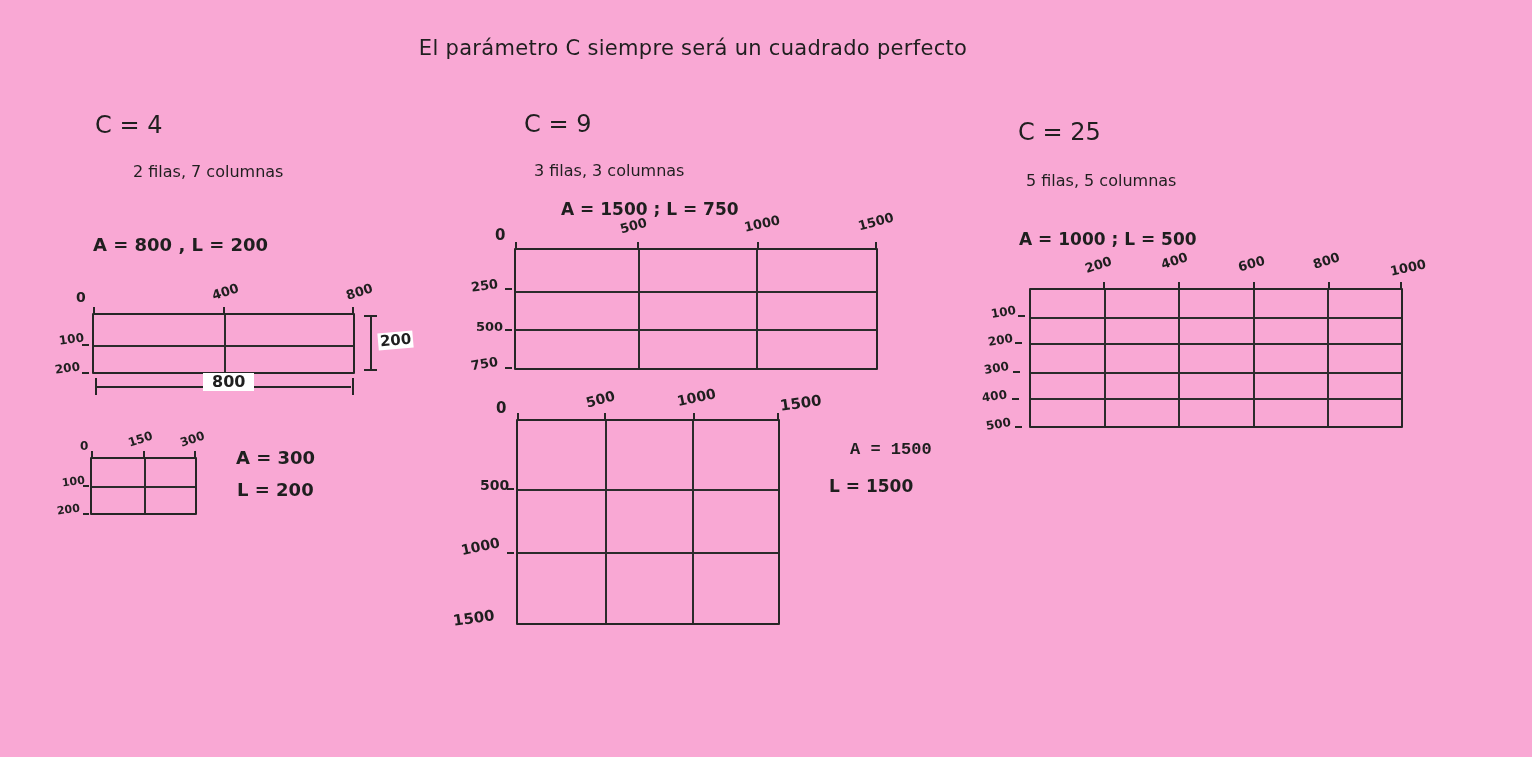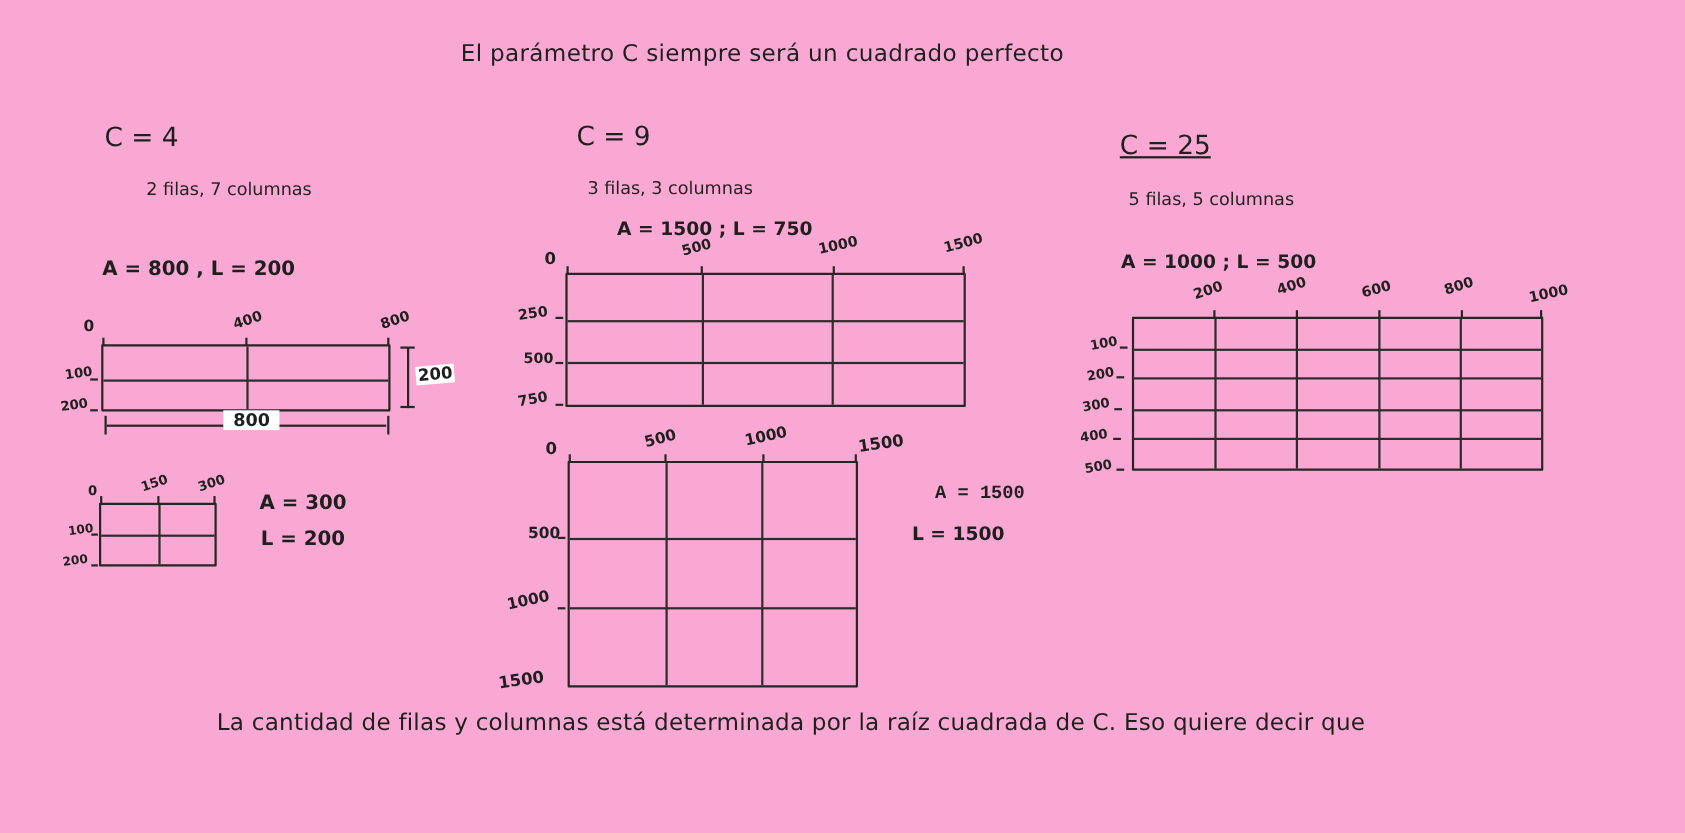--- a/index.html
+++ b/index.html
@@ -115,21 +115,21 @@
     <div class="t num" style="left:480px;top:478px;font-size:14px;">500</div>
     <div class="t num" style="left:461px;top:539px;font-size:14px;transform:rotate(-12deg);">1000</div>
     <div class="t num" style="left:453px;top:610px;font-size:15px;transform:rotate(-8deg);">1500</div>
     <div class="dash" style="left:507px;top:488px;"></div>
     <div class="dash" style="left:507px;top:552px;"></div>
     <div class="t num" style="left:850px;top:441px;font-size:17px;font-family:Liberation Mono, monospace;">A = 1500</div>
     <div class="t num" style="left:829px;top:477px;font-size:17px;">L = 1500</div>
   </div>
 
   <div>
-    <div class="t" style="left:1018px;top:119px;font-size:24px;text-decoration:underline;">C = 25</div>
+    <div class="t" style="left:1018px;top:119px;font-size:24px;">C = 25</div>
     <div class="t" style="left:1026px;top:172px;font-size:16px;">5 filas, 5 columnas</div>
     <div class="t num" style="left:1019px;top:230px;font-size:17px;">A = 1000 ;   L = 500</div>
 
     <div class="gbox" style="left:1029px;top:288px;width:374px;height:140px;">
       <div class="vl" style="left:19.8%;"></div>
       <div class="vl" style="left:39.8%;"></div>
       <div class="vl" style="left:59.9%;"></div>
       <div class="vl" style="left:80%;"></div>
       <div class="hl" style="top:20%;"></div>
       <div class="hl" style="top:39.3%;"></div>
@@ -151,15 +151,14 @@
     <div class="t num" style="left:984px;top:362px;font-size:12px;transform:rotate(-10deg);">300</div>
     <div class="t num" style="left:982px;top:390px;font-size:12px;transform:rotate(-8deg);">400</div>
     <div class="t num" style="left:986px;top:418px;font-size:12px;transform:rotate(-10deg);">500</div>
     <div class="dash" style="left:1018px;top:315px;"></div>
     <div class="dash" style="left:1015px;top:342px;"></div>
     <div class="dash" style="left:1013px;top:371px;"></div>
     <div class="dash" style="left:1012px;top:398px;"></div>
     <div class="dash" style="left:1015px;top:426px;"></div>
   </div>
 
-  <div class="t footer" style="left:197px;top:646px;font-size:21px;">La cantidad de filas y columnas está determinada por la raíz cuadrada de C. Eso quiere decir que</div>
 
 </div>
 
 </body></html>

